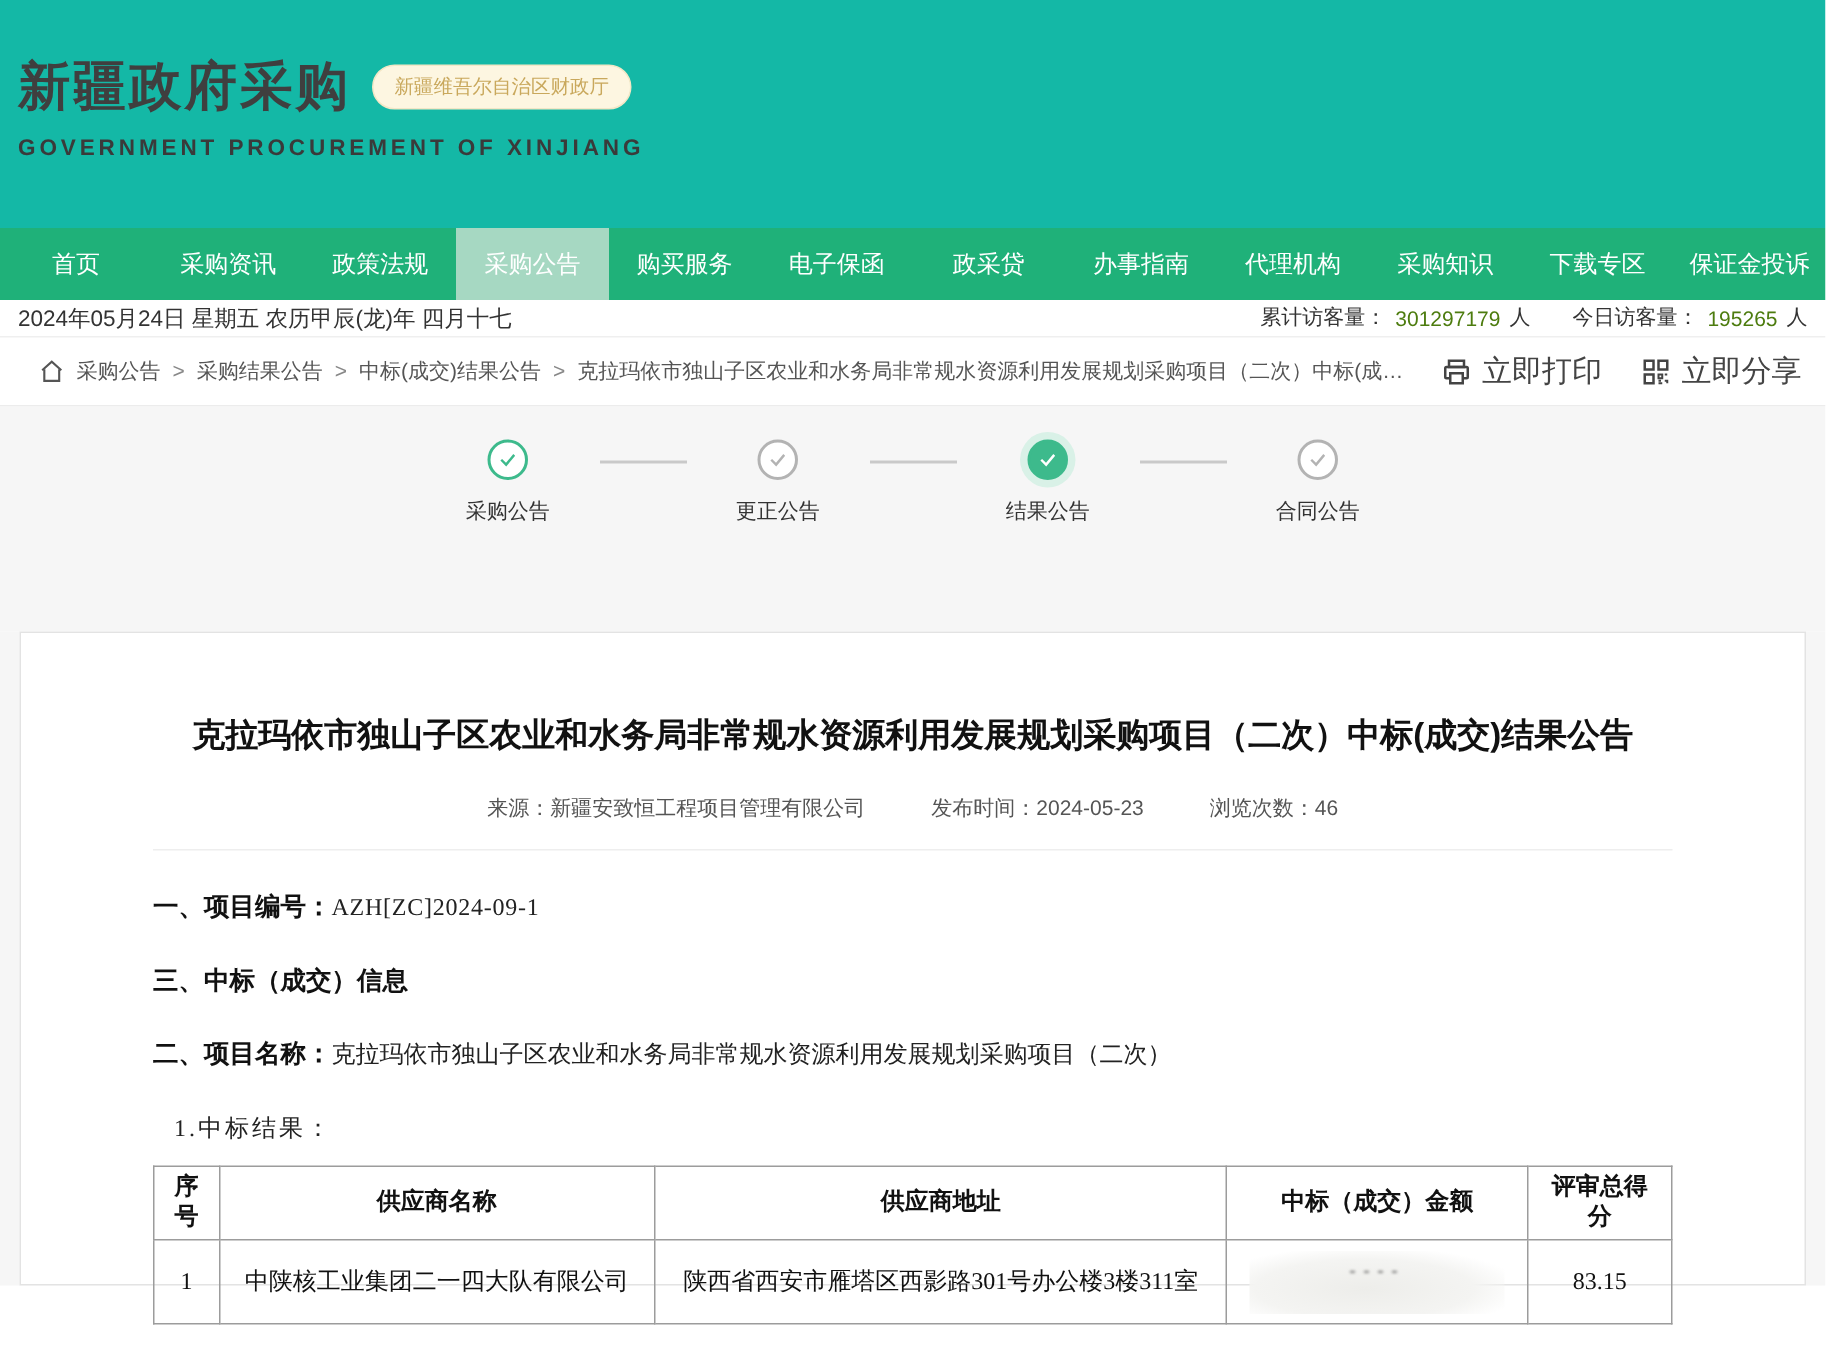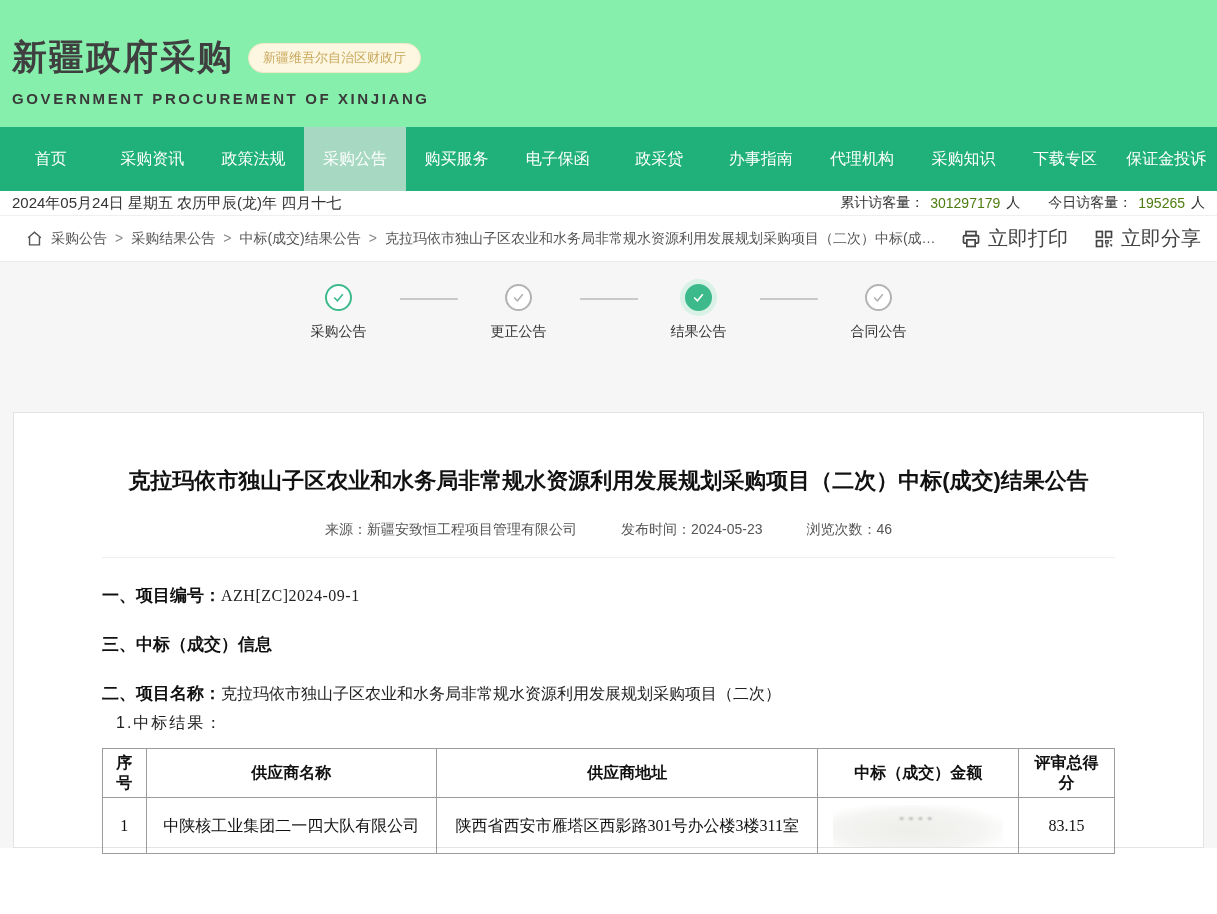--- a/index.html
+++ b/index.html
@@ -1,29 +1,29 @@
 <!DOCTYPE html>
 <html><head>
 <meta charset="utf-8">
 <style>
   * { margin:0; padding:0; box-sizing:border-box; }
   html,body { width:1217px; height:914px; overflow:hidden; background:#fff;
     font-family:"Liberation Sans","DejaVu Sans",sans-serif; }
 
   
-  .header { position:relative; height:127px; background:#86efac; }
+  .header { position:relative; height:152px; background:#14b8a6; }
   .logo-block { position:absolute; left:12px; top:34px; }
   .logo-row { display:flex; align-items:center; gap:14px; }
   .logo-title { font-size:35px; font-weight:bold; color:#3f3f3f; letter-spacing:2px; }
   .logo-badge { background:#fdf6e1; border:1px solid #f3e7c6; color:#c9a85c;
     font-size:13px; padding:5px 14px; border-radius:15px; white-space:nowrap; }
   .logo-sub { margin-top:9px; font-size:15px; font-weight:bold; color:#3a3a3a; letter-spacing:2.6px; }
 
   
-  .nav { display:flex; height:64px; background:#1fb179; }
+  .nav { display:flex; height:48px; background:#1fb179; }
   .nav-item { flex:1; display:flex; align-items:center; justify-content:center;
     color:#fff; font-size:16px; cursor:pointer; }
   .nav-item.active { background:#a6d8c2; }
 
   
   .infobar { height:25px; display:flex; align-items:center; justify-content:space-between;
     padding:0 12px; border-bottom:1px solid #efefef; font-size:15px; color:#333; }
   .visits { display:flex; align-items:center; gap:6px; font-size:14px; color:#333; }
   .visits .num { color:#4d7c0f; }
   .visits .grp { margin-left:22px; }
@@ -52,21 +52,21 @@
   
   .card-zone { background:#f6f6f6; height:436px; padding:0 13px; }
   .card { background:#fff; border:1px solid #e3e3e3; height:100%; padding:52px 88px 0 88px; }
   .article-title { text-align:center; font-size:22px; font-weight:bold; color:#111; line-height:32px; }
   .meta { display:flex; justify-content:center; gap:44px; margin-top:24px; padding-bottom:18px;
     border-bottom:1px solid #eee; font-size:14px; color:#555; }
   .sec { margin-top:26px; font-size:17px; color:#111; }
   .sec b { font-weight:bold; }
   .sec .val { font-weight:normal; font-size:16px; color:#222; }
   .sec .val.mono { font-family:"Liberation Serif","DejaVu Serif",serif; letter-spacing:0.5px; }
-  .result-line { margin:8px 0 14px 14px; font-family:Liberation Sans, sans-serif;
+  .result-line { margin:28px 0 14px 14px; font-family:Liberation Serif, serif;
     font-size:16px; color:#222; letter-spacing:2px; }
 
   
   table.award { border-collapse:collapse; width:100%;
     font-family:"Liberation Serif","DejaVu Serif",serif; font-size:16px; color:#111; }
   table.award th, table.award td { border:1px solid #9c9c9c; text-align:center; vertical-align:middle; }
   table.award th { font-weight:bold; height:48px; padding:4px 8px; line-height:20px; }
   table.award td { height:56px; padding:4px 10px; line-height:23px; }
   .col-no { width:4.3%; } .col-supplier { width:28.7%; } .col-addr { width:37.7%; }
   .col-amount { width:19.8%; } .col-score { width:9.5%; }

